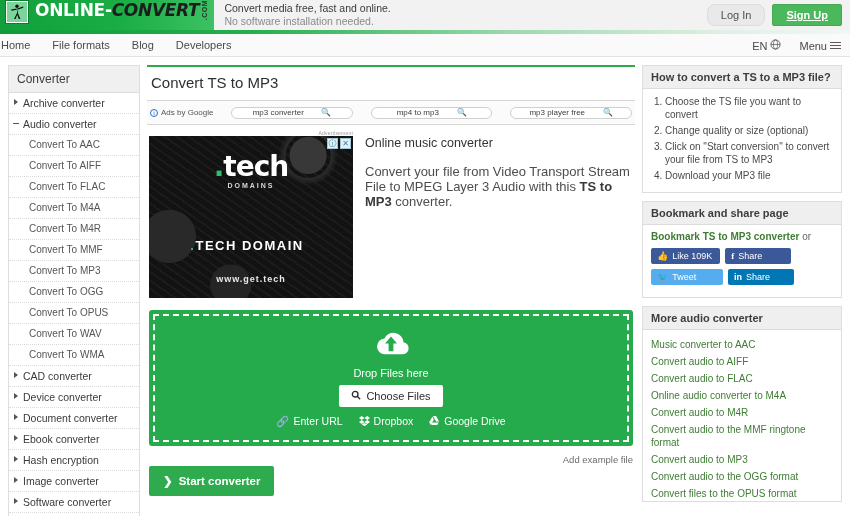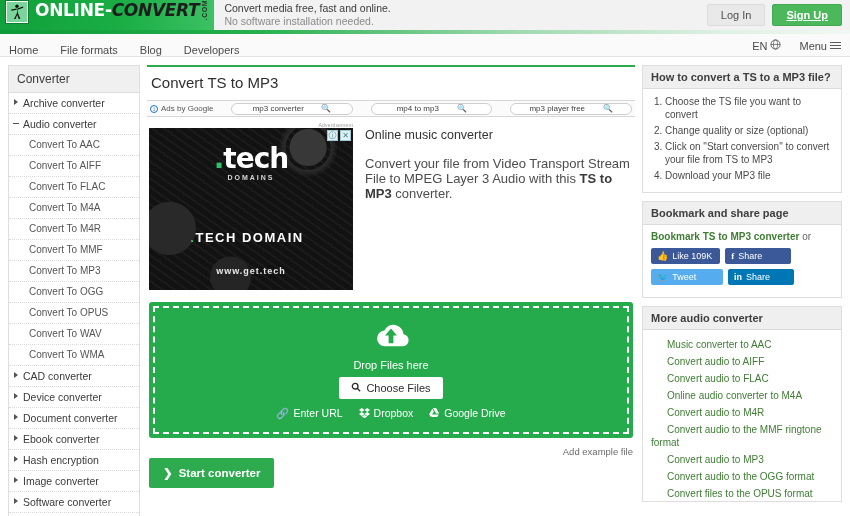--- a/index.html
+++ b/index.html
@@ -65,21 +65,21 @@
   .header-actions {
     position: absolute; right: 8px; top: 4px;
     display: flex; gap: 7px; align-items: center;
   }
   .btn-login {
     background: #e9e9e9;
     border: 1px solid #dcdcdc;
     color: #4f4f4f;
     font-size: 11px;
     padding: 4px 13px;
-    border-radius: 2px;
+    border-radius: 8px;
     cursor: pointer;
   }
   .btn-signup {
     background: #4cb85c;
     border: 1px solid #44a853;
     color: #ffffff;
     font-size: 11px;
     font-weight: bold;
     padding: 4px 13px;
     border-radius: 2px;
@@ -90,22 +90,22 @@
     height: 4px;
     background: linear-gradient(to right, #0e9a38 0%, #25b04c 30%, #9cd9ae 60%, #dff0e4 85%, #f1f8f3 100%);
   }
 
   
   .navbar {
     height: 23px;
     background: #fafafa;
     border-bottom: 1px solid #e2e2e2;
     display: flex;
-    align-items: flex-end;
-    padding: 0 9px;
+    align-items: center;
+    padding: 0 1px;
     position: relative;
   }
   .navbar a {
     color: #4a4a4a;
     font-size: 11px;
     text-decoration: none;
     margin-right: 22px;
     cursor: pointer;
   }
   .nav-right {
@@ -176,21 +176,21 @@
   .main-title {
     font-size: 15px;
     color: #2f2f2f;
     font-weight: normal;
     margin: 0;
   }
   .ads-bar {
     border-top: 1px solid #d7d7d7;
     border-bottom: 1px solid #d7d7d7;
     background: #fbfbfb;
-    height: 17px;
+    height: 25px;
     display: flex; align-items: center;
     padding: 0 3px;
     gap: 18px;
   }
   .ads-by {
     display: flex; align-items: center; gap: 3px;
     font-size: 8px; color: #555; white-space: nowrap;
   }
   .info-dot {
     width: 8px; height: 8px; border-radius: 50%;
@@ -373,21 +373,21 @@
     white-space: nowrap;
   }
   .sbtn.fb { background: #3b5998; }
   .sbtn.share { background: #3b5998; min-width: 66px; }
   .sbtn.tw { background: #55acee; min-width: 72px; }
   .sbtn.li { background: #0077b5; min-width: 66px; }
   .link-list { list-style: none; margin: 0; padding: 0; }
   .link-list li {
     font-size: 10px; line-height: 13px; padding: 2px 0;
   }
-  .link-list a { color: #3f7d34; text-decoration: none; cursor: pointer; margin-left: 16px; }
+  .link-list a { color: #3f7d34; text-decoration: none; cursor: pointer; }
   .rpanel.cut { max-height: 196px; overflow: hidden; }
 </style>
 </head>
 <body>
 
 <div id="page">
 
   <div class="header">
     <div class="logo-block">
       <div class="logo-mark">

